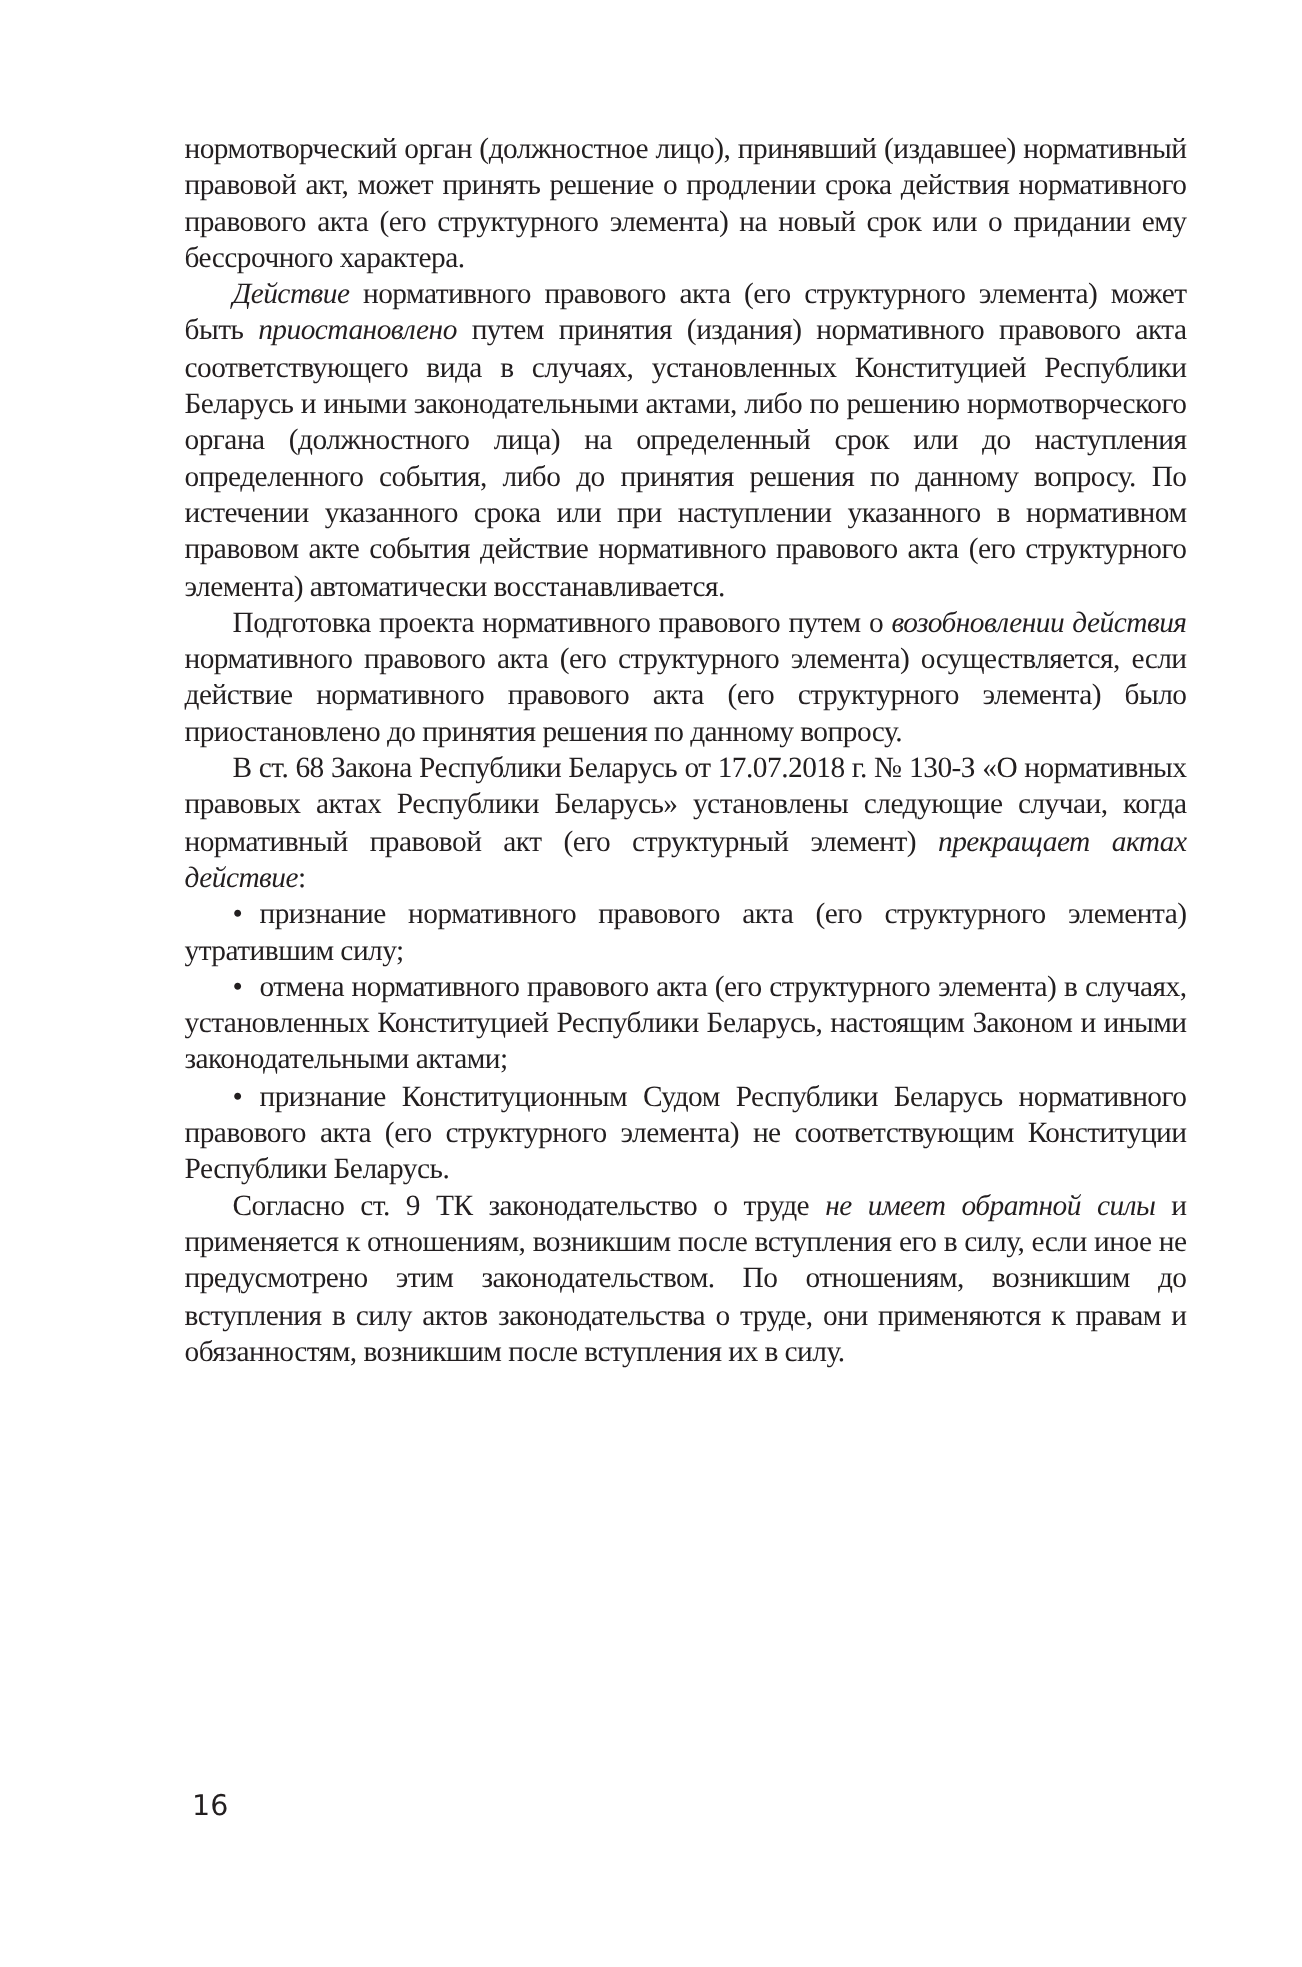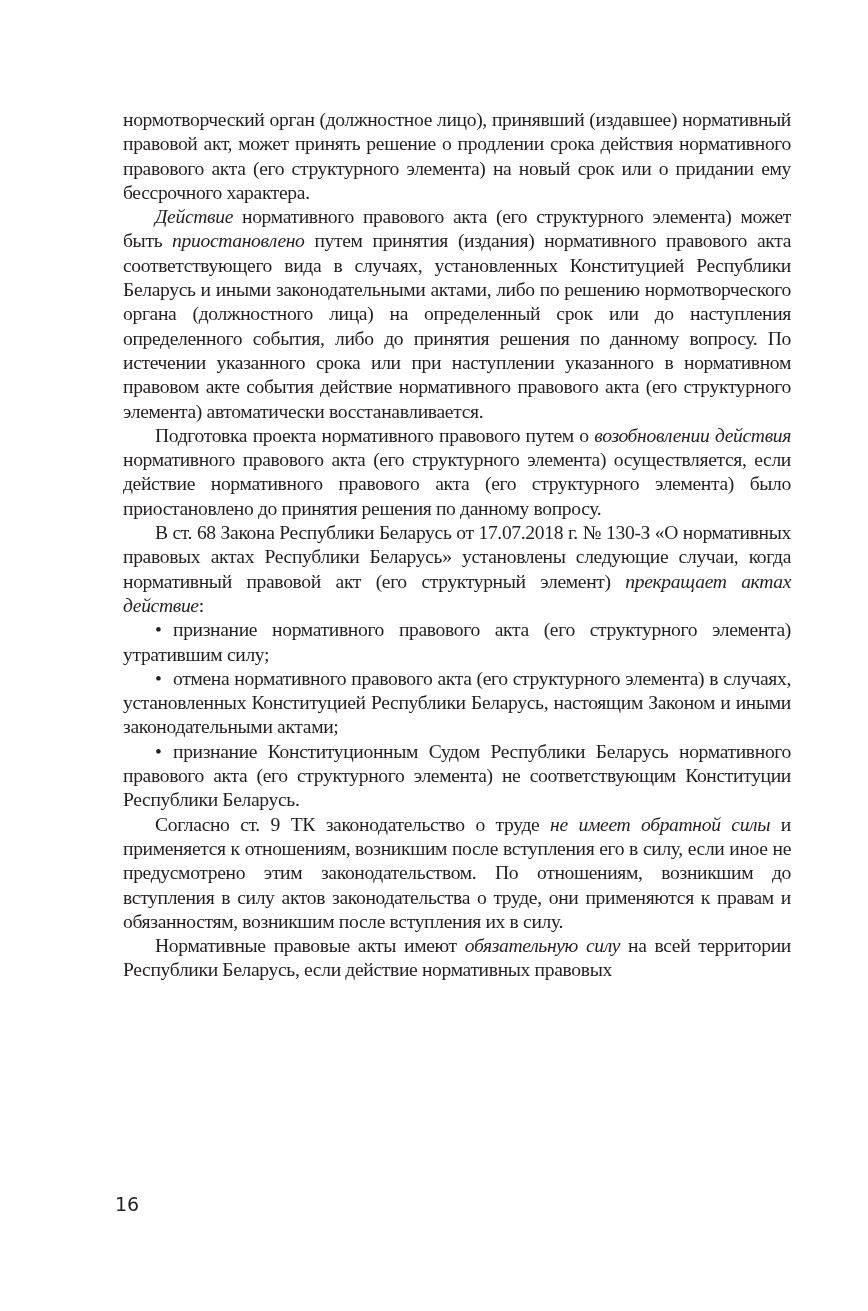--- a/index.html
+++ b/index.html
@@ -10,21 +10,21 @@
     body {
       width: 868px;
       height: 1311px;
       position: relative;
       overflow: hidden;
       color: #231f20;
     }
     .page-text {
       position: absolute;
       left: 123px;
-      top: 108px;
+      top: 88px;
       width: 668px;
       font-family: "Liberation Serif", "DejaVu Serif", serif;
       font-size: 19.6px;
       line-height: 24.3px;
       letter-spacing: -0.35px;
       text-align: justify;
       hyphens: manual;
     }
     .page-text p {
       margin: 0;
@@ -37,35 +37,34 @@
       text-indent: 32px;
     }
     .bullet-mark {
       display: inline-block;
       width: 18px;
       text-indent: 0;
     }
     em { font-style: italic; }
     .page-number {
       position: absolute;
-      left: 115px;
+      left: 128px;
       top: 1193px;
       font-family: "DejaVu Sans", "Liberation Sans", sans-serif;
       font-size: 19px;
       color: #231f20;
     }
   </style>
 </head>
 <body>
 
 <div class="page-text" id="page-body">
     <p class="no-indent"><span>нормотворческий орган (должностное лицо), принявший (издавшее) нормативный правовой акт, может принять решение о продлении срока действия нормативного правового акта (его структурного элемента) на новый срок или о придании ему бессрочного характера.</span></p>
     <p><em>Действие</em><span> нормативного правового акта (его структурного элемента) может быть </span><em>приостановлено</em><span> путем принятия (издания) нормативного правового акта соответствующего вида в случаях, установленных Конституцией Республики Беларусь и иными законодательными актами, либо по решению нормотворческого органа (должностного лица) на определенный срок или до наступления определенного события, либо до принятия решения по данному вопросу. По истечении указанного срока или при наступлении указанного в нормативном правовом акте события действие нормативного правового акта (его структурного элемента) автоматически восстанавливается.</span></p>
     <p><span>Подготовка проекта нормативного правового путем о </span><em>возобновлении действия</em><span> нормативного правового акта (его структурного элемента) осуществляется, если действие нормативного правового акта (его структурного элемента) было приостановлено до принятия решения по данному вопросу.</span></p>
     <p><span>В ст. 68 Закона Республики Беларусь от 17.07.2018 г. № 130-З «О нормативных правовых актах Республики Беларусь» установлены следующие случаи, когда нормативный правовой акт (его структурный элемент) </span><em>прекращает актах действие</em><span>:</span></p>
     <p class="bullet"><span class="bullet-mark">•</span><span>признание нормативного правового акта (его структурного элемента) утратившим силу;</span></p>
     <p class="bullet"><span class="bullet-mark">•</span><span>отмена нормативного правового акта (его структурного элемента) в случаях, установленных Конституцией Республики Беларусь, настоящим Законом и иными законодательными актами;</span></p>
     <p class="bullet"><span class="bullet-mark">•</span><span>признание Конституционным Судом Республики Беларусь нормативного правового акта (его структурного элемента) не соответствующим Конституции Республики Беларусь.</span></p>
     <p><span>Согласно ст. 9 ТК законодательство о труде </span><em>не имеет обратной силы</em><span> и применяется к отношениям, возникшим после вступления его в силу, если иное не предусмотрено этим законодательством. По отношениям, возникшим до вступления в силу актов законодательства о труде, они применяются к правам и обязанностям, возникшим после вступления их в силу.</span></p>
-    <p><span>Нормативные правовые акты имеют </span><em>обязательную силу</em><span> на всей территории Республики Беларусь, если действие нормативных правовых</span></p>
   </div>
 
 <div class="page-number">16</div>
 
 </body></html>

